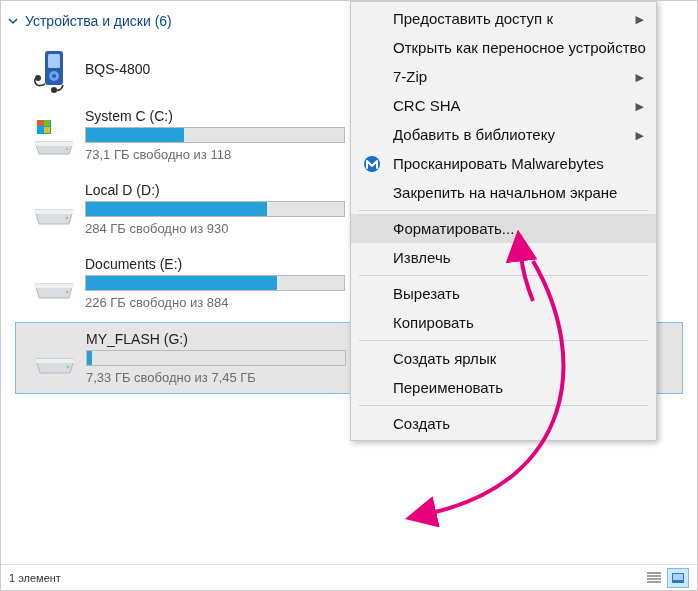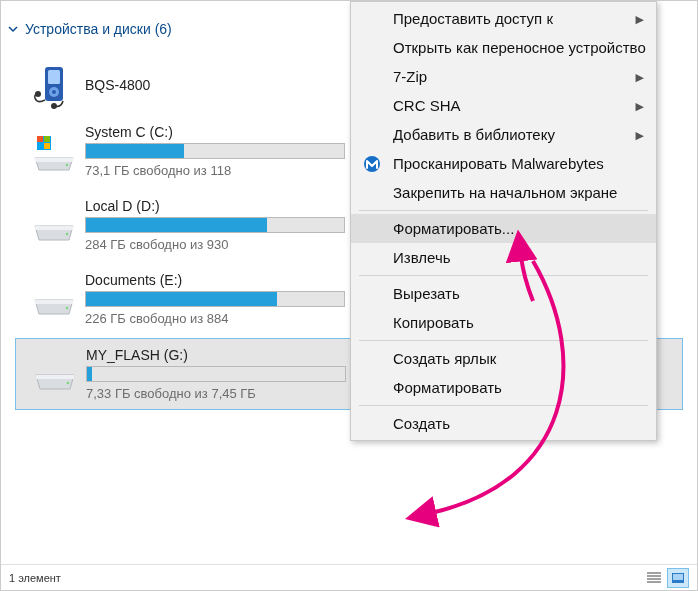--- a/index.html
+++ b/index.html
@@ -14,21 +14,21 @@
     position: relative;
     overflow: hidden;
     border: 1px solid #ccc;
   }
 
   
   .section-header {
     display: flex;
     align-items: center;
     gap: 6px;
-    padding: 20px 6px;
+    padding: 12px 6px;
     font-size: 14px;
     color: #0a4b8c;
   }
   .chevron {
     width: 12px; height: 12px;
     display: inline-flex; align-items: center; justify-content: center;
   }
   .chevron svg { stroke: #0a4b8c; }
 
   
@@ -284,21 +284,21 @@
     <span>Вырезать</span>
   </div>
   <div class="menu-item">
     <span>Копировать</span>
   </div>
   <div class="menu-sep"></div>
   <div class="menu-item">
     <span>Создать ярлык</span>
   </div>
   <div class="menu-item">
-    <span>Форматировать</span>
+    <span>Переименовать</span>
   </div>
   <div class="menu-sep"></div>
   <div class="menu-item">
     <span>Создать</span>
   </div>
 </div>
 
 <div class="status-bar">
   <span>1 элемент</span>
   <div class="view-toggle">

